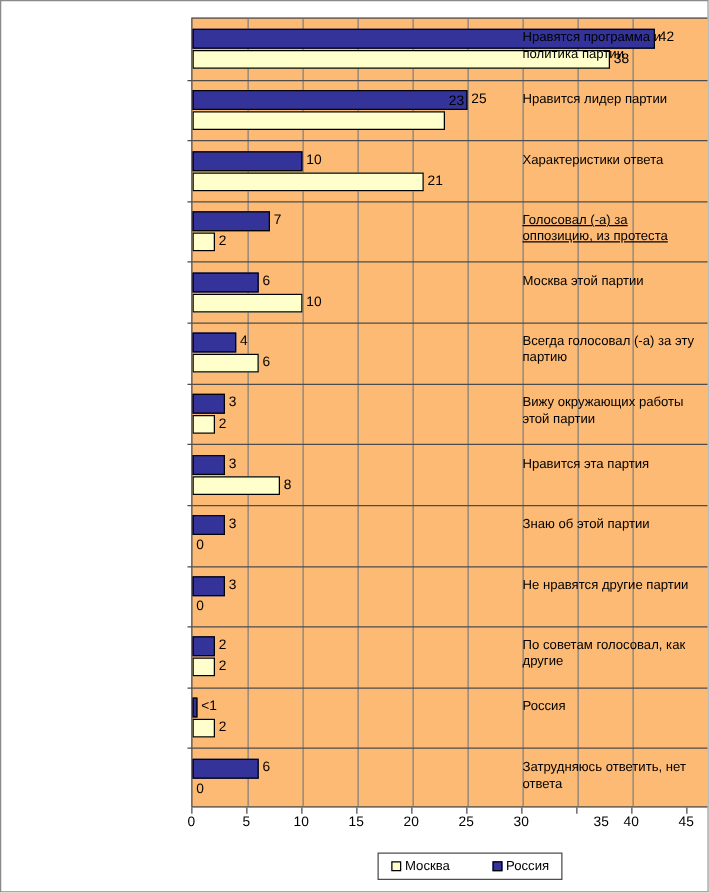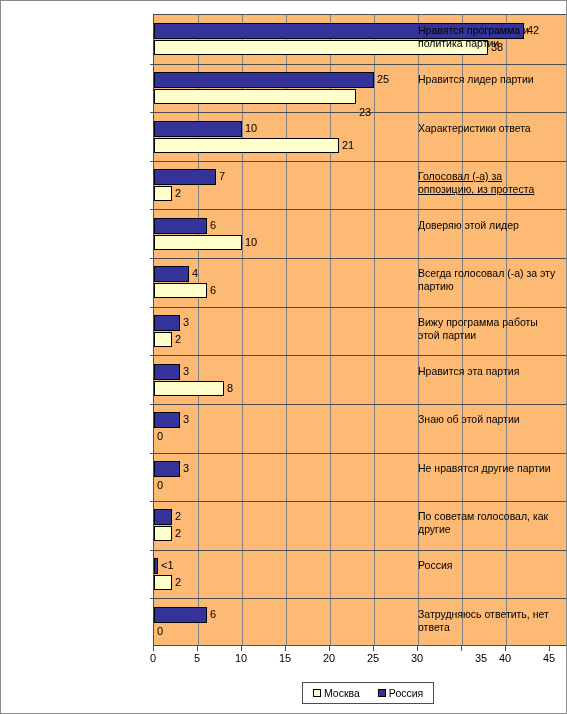--- a/index.html
+++ b/index.html
@@ -122,21 +122,21 @@
     position: absolute;
     left: 301px;
     top: 681px;
     height: 22px;
     box-sizing: border-box;
     border: 1px solid #4d4d4d;
     background: #ffffff;
     display: flex;
     align-items: center;
     padding: 0 10px;
-    gap: 18px;
+    gap: 34px;
   }
   .legend-entry {
     display: flex;
     align-items: center;
     gap: 3px;
   }
   .legend-swatch {
     width: 8px;
     height: 8px;
     box-sizing: border-box;
@@ -188,21 +188,21 @@
       <div class="cat-tick" style="top: 535px;"></div>
       <div class="cat-sep" style="top: 583px;"></div>
       <div class="cat-tick" style="top: 583px;"></div>
       <div class="bar russia" style="top: 8px; height: 16px; width: 370px;"></div>
       <div class="bar-label" style="left: 373px; top: 10px;">42</div>
       <div class="bar moscow" style="top: 25px; height: 15px; width: 334px;"></div>
       <div class="bar-label" style="left: 337px; top: 27px;">38</div>
       <div class="bar russia" style="top: 57px; height: 16px; width: 220px;"></div>
       <div class="bar-label" style="left: 223px; top: 59px;">25</div>
       <div class="bar moscow" style="top: 74px; height: 15px; width: 202px;"></div>
-      <div class="bar-label" style="left: 205px; top: 92px;">23</div>
+      <div class="bar-label" style="left: 205px; top: 61px;">23</div>
       <div class="bar russia" style="top: 106px; height: 16px; width: 88px;"></div>
       <div class="bar-label" style="left: 91px; top: 108px;">10</div>
       <div class="bar moscow" style="top: 123px; height: 15px; width: 185px;"></div>
       <div class="bar-label" style="left: 188px; top: 125px;">21</div>
       <div class="bar russia" style="top: 154px; height: 16px; width: 62px;"></div>
       <div class="bar-label" style="left: 65px; top: 156px;">7</div>
       <div class="bar moscow" style="top: 171px; height: 15px; width: 18px;"></div>
       <div class="bar-label" style="left: 21px; top: 173px;">2</div>
       <div class="bar russia" style="top: 203px; height: 16px; width: 53px;"></div>
       <div class="bar-label" style="left: 56px; top: 205px;">6</div>
@@ -237,23 +237,23 @@
       <div class="bar russia" style="top: 592px; height: 16px; width: 53px;"></div>
       <div class="bar-label" style="left: 56px; top: 594px;">6</div>
       <div class="bar-label" style="left: 3px; top: 611px;">0</div>
     </div>
 
   <div id="cat-labels">
       <div class="cat-label" style="top: 23.3077px;">Нравятся программа и политика партии</div>
       <div class="cat-label" style="top: 71.9231px;">Нравится лидер партии</div>
       <div class="cat-label" style="top: 120.538px;">Характеристики ответа</div>
       <div class="cat-label" style="top: 169.154px; text-decoration: underline;">Голосовал (-а) за оппозицию, из протеста</div>
-      <div class="cat-label" style="top: 217.769px;">Доверяю этой лидер</div>
+      <div class="cat-label" style="top: 217.769px;">Москва этой партии</div>
       <div class="cat-label" style="top: 266.385px;">Всегда голосовал (-а) за эту партию</div>
-      <div class="cat-label" style="top: 315px;">Вижу программа работы этой партии</div>
+      <div class="cat-label" style="top: 315px;">Вижу окружающих работы этой партии</div>
       <div class="cat-label" style="top: 363.615px;">Нравится эта партия</div>
       <div class="cat-label" style="top: 412.231px;">Знаю об этой партии</div>
       <div class="cat-label" style="top: 460.846px;">Не нравятся другие партии</div>
       <div class="cat-label" style="top: 509.462px;">По советам голосовал, как другие</div>
       <div class="cat-label" style="top: 558.077px;">Россия</div>
       <div class="cat-label" style="top: 606.692px;">Затрудняюсь ответить, нет ответа</div>
     </div>
 
   <div id="xaxis-ticks">
       <div class="xtick" style="left: 0px;"></div>

